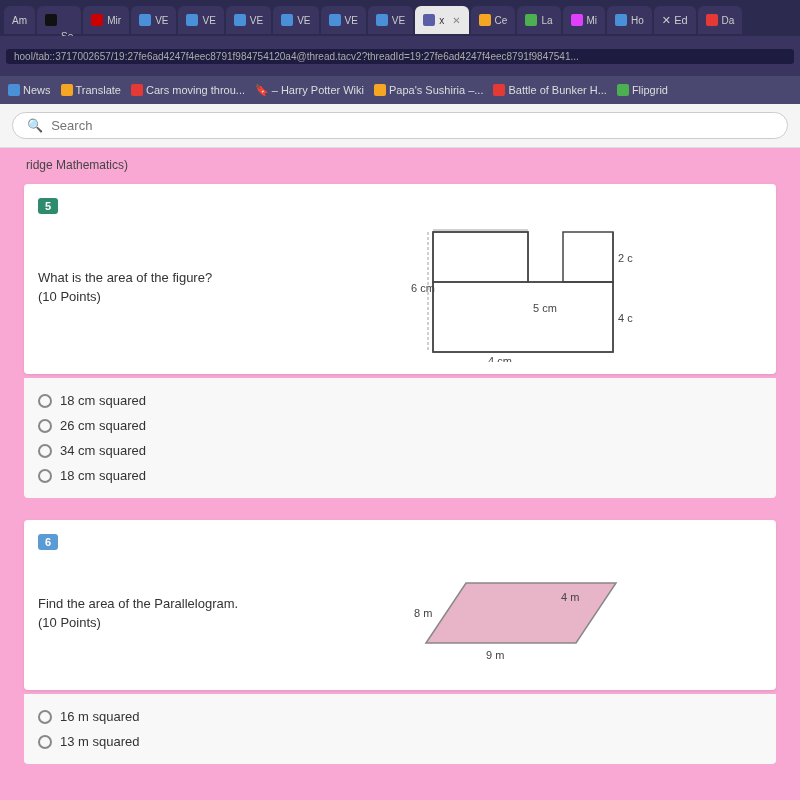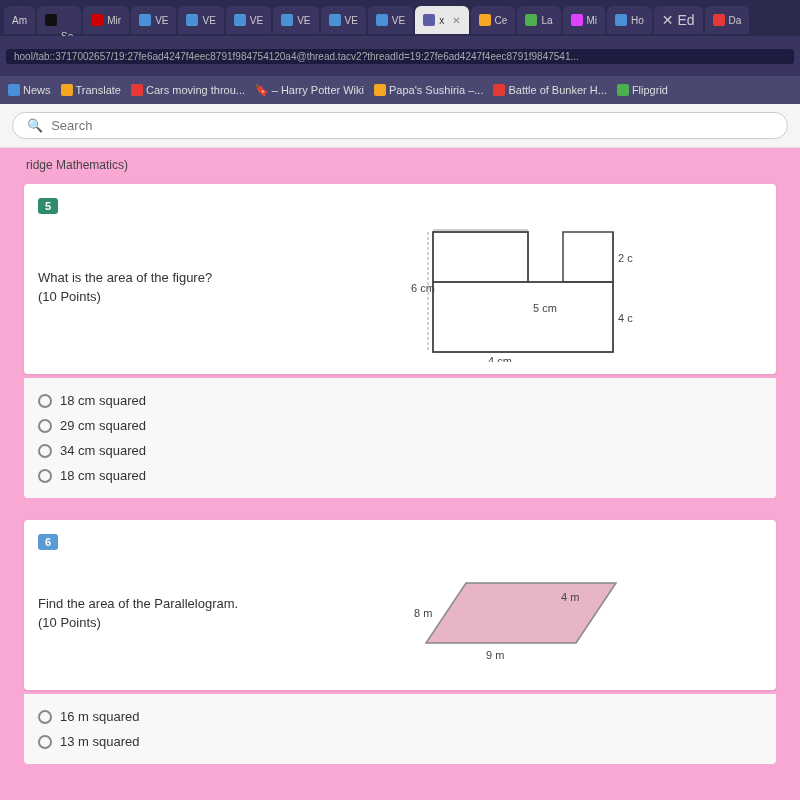--- a/index.html
+++ b/index.html
@@ -271,21 +271,21 @@
     </div>
     <div class="tab">
       <span style="width:12px;height:12px;background:#e040fb;border-radius:2px;display:inline-block;"></span>
       <span style="font-size:10px; color:#ccc;">Mi</span>
     </div>
     <div class="tab">
       <span style="width:12px;height:12px;background:#4a90d9;border-radius:2px;display:inline-block;"></span>
       <span style="font-size:10px; color:#ccc;">Ho</span>
     </div>
     <div class="tab">
-      <span style="font-size:14px; color:#ccc;">✕ Ed</span>
+      <span style="font-size:11px; color:#ccc;">✕ Ed</span>
     </div>
     <div class="tab">
       <span style="width:12px;height:12px;background:#e53935;border-radius:2px;display:inline-block;"></span>
       <span style="font-size:10px; color:#ccc;">Da</span>
     </div>
   </div>
 
   <div class="address-bar-row">
     <div class="address-bar">
       <span>hool/tab::3717002657/19:27fe6ad4247f4eec8791f984754120a4@thread.tacv2?threadId=19:27fe6ad4247f4eec8791f9847541...</span>
@@ -377,21 +377,21 @@
     </div>
   </div>
 
   <div class="answer-options">
     <div class="answer-option">
       <div class="radio-circle"></div>
       <span>18 cm squared</span>
     </div>
     <div class="answer-option">
       <div class="radio-circle"></div>
-      <span>29 cm squared</span>
+      <span>26 cm squared</span>
     </div>
     <div class="answer-option">
       <div class="radio-circle"></div>
       <span>34 cm squared</span>
     </div>
     <div class="answer-option">
       <div class="radio-circle"></div>
       <span>18 cm squared</span>
     </div>
   </div>

